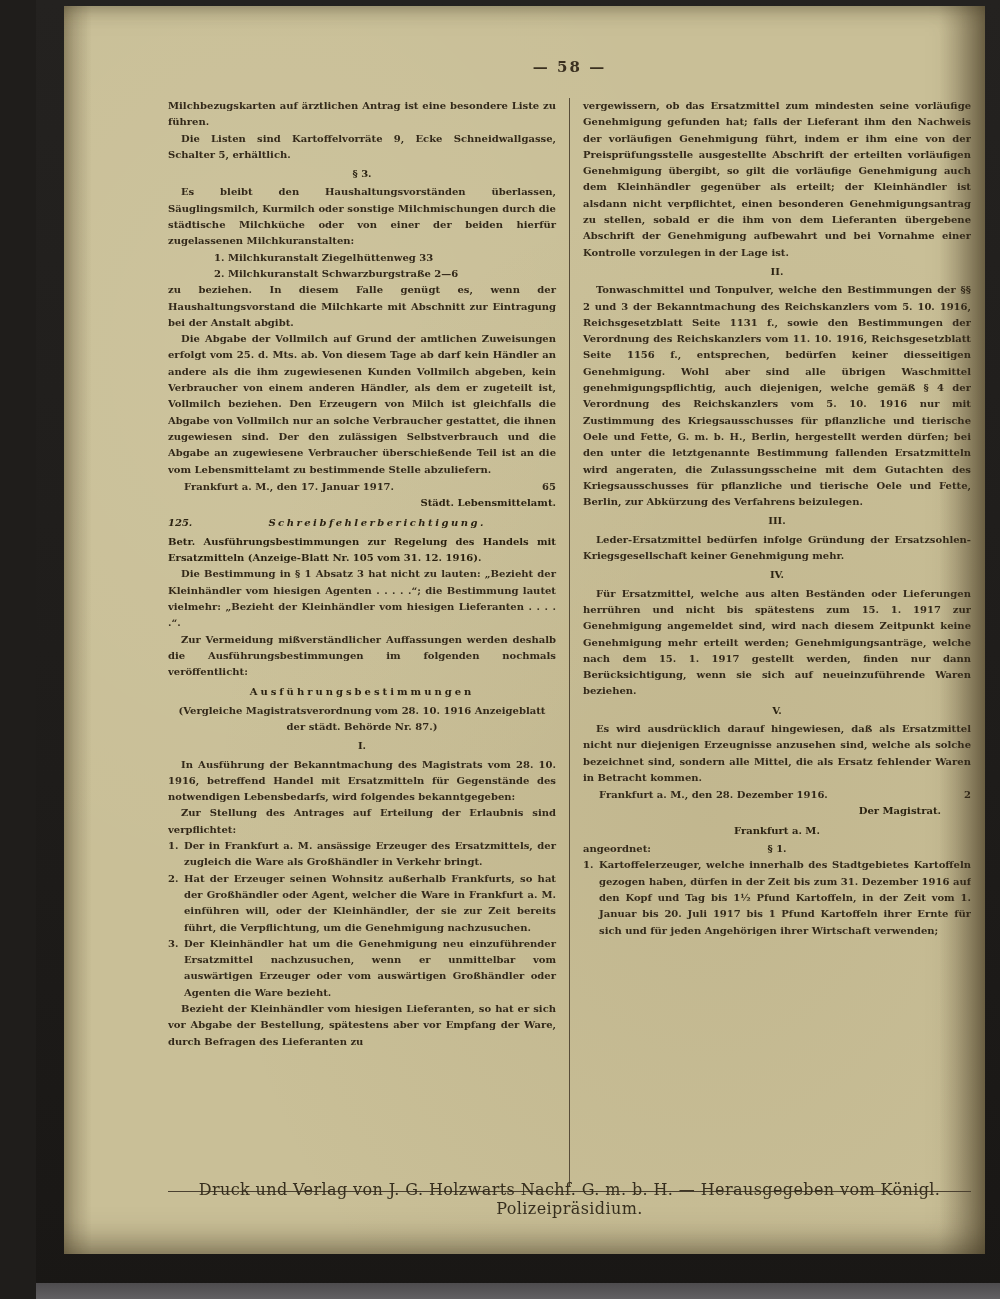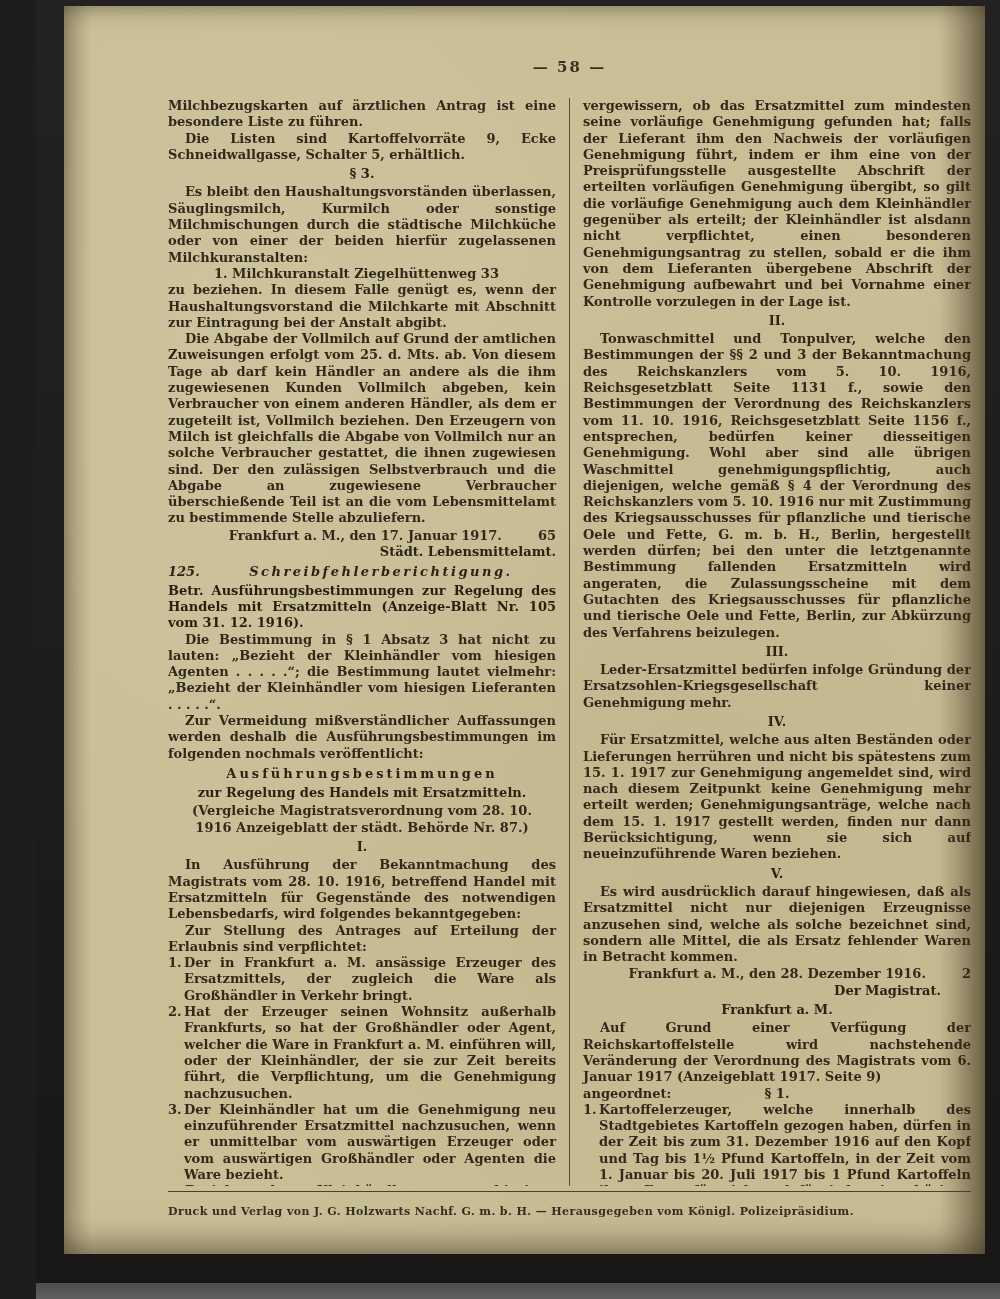--- a/index.html
+++ b/index.html
@@ -21,38 +21,38 @@
       inset -30px 0 42px -20px rgba(55,45,25,0.60),
       inset 0 -24px 32px -16px rgba(55,45,25,0.50),
       inset 0 14px 18px -12px rgba(55,45,25,0.35),
       inset 18px 0 28px -22px rgba(55,45,25,0.35);
     color:#33291a;
   }
   .page-number{position:absolute;top:52px;left:104px;right:14px;
     text-align:center;font-weight:bold;font-size:15px;letter-spacing:2px;color:#3a3020;}
   .columns{position:absolute;top:92px;left:104px;right:14px;height:1088px;
     display:flex;overflow:hidden;}
-  .col{flex:1;font-size:13px;line-height:16.3px;font-weight:bold;}
+  .col{flex:1;font-size:10px;line-height:16.3px;font-weight:bold;}
   .divider{width:1px;background:#584d39;margin:0 13px;flex:none;}
   .footer-rule{position:absolute;left:104px;right:14px;bottom:62px;border-top:1.5px solid #4a4030;}
-  .footer{position:absolute;left:104px;right:14px;bottom:36px;
-    font-weight:bold;font-size:11px;letter-spacing:0.4px;color:#362e1e;}
+  .footer{position:absolute;left:104px;right:14px;bottom:36px;text-align:center;
+    font-weight:normal;font-size:16px;letter-spacing:0.4px;color:#362e1e;}
 
   
   .p{text-align:justify;}
   .pi{text-align:justify;text-indent:1.3em;}
   .hb{text-align:justify;color:#281f0f;}
   .hc{text-align:center;margin:3px 0 2px;color:#2c2312;}
   .hs{text-align:center;letter-spacing:3px;margin:4px 0 2px;color:#2c2312;}
   .center{text-align:center;padding:0 8px;}
   .il{padding-left:46px;}
   .item{display:flex;}
   .item .inum{flex:none;width:16px;}
   .item .itext{flex:1;text-align:justify;}
-  .sig{display:flex;justify-content:flex-end;margin-top:1px;gap:36px;}
+  .sig{display:flex;justify-content:space-between;margin-top:1px;}
   .sig .sdate{padding-left:16px;}
   .rightb{text-align:right;color:#2c2312;}
   .numh{display:flex;align-items:baseline;margin:4px 0 2px;color:#2c2312;font-style:italic;}
   .numh .hnum{flex:none;margin-right:6px;}
   .numh .htext{flex:1;text-align:center;}
   .numh .htext.spaced{letter-spacing:2.5px;}
   .split{position:relative;height:16.3px;}
   .split .sl{position:absolute;left:0;}
   .split .sc{position:absolute;left:0;right:0;text-align:center;color:#2c2312;}
 
@@ -67,36 +67,36 @@
 <div class="scene">
   <div class="paper">
     <div class="page-number">— 58 —</div>
     <div class="columns">
       <div class="col" id="left-col">
           <div class="p">Milchbezugskarten auf ärztlichen Antrag ist eine besondere Liste zu führen.</div>
           <div class="pi">Die Listen sind Kartoffelvorräte 9, Ecke Schneidwallgasse, Schalter 5, erhältlich.</div>
           <div class="hc">§ 3.</div>
           <div class="pi">Es bleibt den Haushaltungsvorständen überlassen, Säuglingsmilch, Kurmilch oder sonstige Milchmischungen durch die städtische Milchküche oder von einer der beiden hierfür zugelassenen Milchkuranstalten:</div>
           <div class="il">1. Milchkuranstalt Ziegelhüttenweg 33</div>
+          <div class="il">2. Milchkuranstalt Schwarzburgstraße 2—6</div>
           <div class="p">zu beziehen. In diesem Falle genügt es, wenn der Haushaltungsvorstand die Milchkarte mit Abschnitt zur Eintragung bei der Anstalt abgibt.</div>
           <div class="pi">Die Abgabe der Vollmilch auf Grund der amtlichen Zuweisungen erfolgt vom 25. d. Mts. ab. Von diesem Tage ab darf kein Händler an andere als die ihm zugewiesenen Kunden Vollmilch abgeben, kein Verbraucher von einem anderen Händler, als dem er zugeteilt ist, Vollmilch beziehen. Den Erzeugern von Milch ist gleichfalls die Abgabe von Vollmilch nur an solche Verbraucher gestattet, die ihnen zugewiesen sind. Der den zulässigen Selbstverbrauch und die Abgabe an zugewiesene Verbraucher überschießende Teil ist an die vom Lebensmittelamt zu bestimmende Stelle abzuliefern.</div>
           <div class="sig">
             <span class="sdate">Frankfurt a. M., den 17. Januar 1917.</span>
             <span>65</span>
           </div>
           <div class="rightb">Städt. Lebensmittelamt.</div>
           <div class="numh">
             <span class="hnum">125.</span>
             <span class="htext spaced">Schreibfehlerberichtigung.</span>
           </div>
           <div class="hb">Betr. Ausführungsbestimmungen zur Regelung des Handels mit Ersatzmitteln (Anzeige-Blatt Nr. 105 vom 31. 12. 1916).</div>
           <div class="pi">Die Bestimmung in § 1 Absatz 3 hat nicht zu lauten: „Bezieht der Kleinhändler vom hiesigen Agenten . . . . .“; die Bestimmung lautet vielmehr: „Bezieht der Kleinhändler vom hiesigen Lieferanten . . . . .“.</div>
           <div class="pi">Zur Vermeidung mißverständlicher Auffassungen werden deshalb die Ausführungsbestimmungen im folgenden nochmals veröffentlicht:</div>
           <div class="hs">Ausführungsbestimmungen</div>
-          <div class="hc">zur Regelung des Handels mit Ersatzmitteln.</div>
           <div class="center">(Vergleiche Magistratsverordnung vom 28. 10. 1916 Anzeigeblatt der städt. Behörde Nr. 87.)</div>
           <div class="hc">I.</div>
           <div class="pi">In Ausführung der Bekanntmachung des Magistrats vom 28. 10. 1916, betreffend Handel mit Ersatzmitteln für Gegenstände des notwendigen Lebensbedarfs, wird folgendes bekanntgegeben:</div>
           <div class="pi">Zur Stellung des Antrages auf Erteilung der Erlaubnis sind verpflichtet:</div>
           <div class="item">
             <span class="inum">1.</span>
             <span class="itext">Der in Frankfurt a. M. ansässige Erzeuger des Ersatzmittels, der zugleich die Ware als Großhändler in Verkehr bringt.</span>
           </div>
           <div class="item">
             <span class="inum">2.</span>
@@ -118,21 +118,20 @@
           <div class="hc">IV.</div>
           <div class="pi">Für Ersatzmittel, welche aus alten Beständen oder Lieferungen herrühren und nicht bis spätestens zum 15. 1. 1917 zur Genehmigung angemeldet sind, wird nach diesem Zeitpunkt keine Genehmigung mehr erteilt werden; Genehmigungsanträge, welche nach dem 15. 1. 1917 gestellt werden, finden nur dann Berücksichtigung, wenn sie sich auf neueinzuführende Waren beziehen.</div>
           <div class="hc">V.</div>
           <div class="pi">Es wird ausdrücklich darauf hingewiesen, daß als Ersatzmittel nicht nur diejenigen Erzeugnisse anzusehen sind, welche als solche bezeichnet sind, sondern alle Mittel, die als Ersatz fehlender Waren in Betracht kommen.</div>
           <div class="sig">
             <span class="sdate">Frankfurt a. M., den 28. Dezember 1916.</span>
             <span>2</span>
           </div>
           <div class="rightb" style="padding-right: 30px;">Der Magistrat.</div>
           <div class="hc">Frankfurt a. M.</div>
-          <div class="pi">Auf Grund einer Verfügung der Reichskartoffelstelle wird nachstehende Veränderung der Verordnung des Magistrats vom 6. Januar 1917 (Anzeigeblatt 1917. Seite 9)</div>
           <div class="split">
             <span class="sl">angeordnet:</span>
             <span class="sc">§ 1.</span>
           </div>
           <div class="item">
             <span class="inum">1.</span>
             <span class="itext">Kartoffelerzeuger, welche innerhalb des Stadtgebietes Kartoffeln gezogen haben, dürfen in der Zeit bis zum 31. Dezember 1916 auf den Kopf und Tag bis 1½ Pfund Kartoffeln, in der Zeit vom 1. Januar bis 20. Juli 1917 bis 1 Pfund Kartoffeln ihrer Ernte für sich und für jeden Angehörigen ihrer Wirtschaft verwenden;</span>
           </div>
         </div>
     </div>

